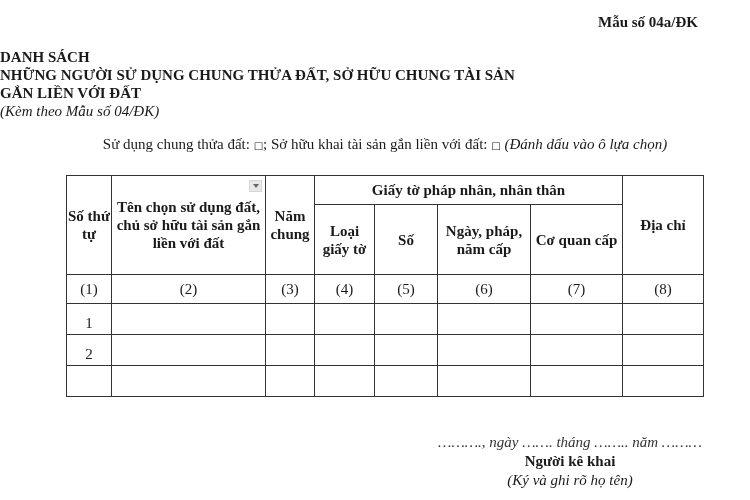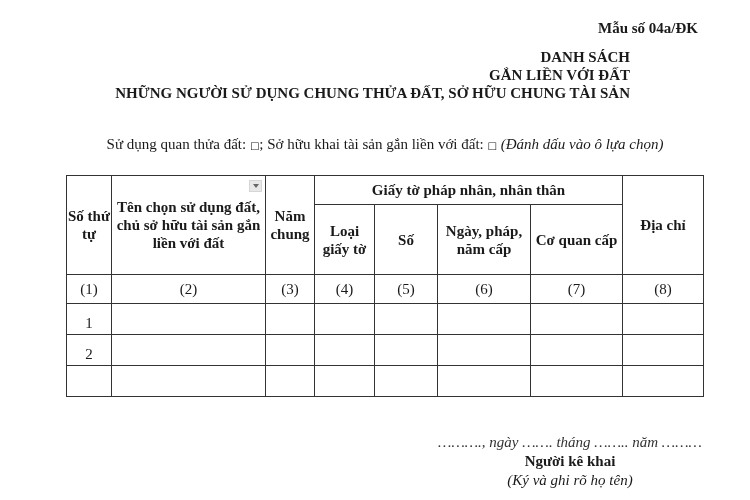--- a/index.html
+++ b/index.html
@@ -1,19 +1,19 @@
 <!DOCTYPE html>
 <html><head>
   <meta charset="utf-8">
   <style>
     html, body { margin: 0; padding: 0; background: #ffffff; }
     body { width: 750px; height: 500px; position: relative; overflow: hidden;
            font-family: "Liberation Serif", "DejaVu Serif", serif; color: #1a1a1a; }
-    .form-code { position: absolute; top: 20px; right: 52px; font-weight: bold; font-size: 15px; }
-    .title-block { position: absolute; top: 48px; left: 0; width: 630px; text-align: right; }
+    .form-code { position: absolute; top: 14px; right: 52px; font-weight: bold; font-size: 15px; }
+    .title-block { position: absolute; top: 48px; left: 0; width: 630px; text-align: left; }
     .title-block .t1 { font-weight: bold; font-size: 15px; line-height: 18px; }
     .title-block .t2 { font-weight: bold; font-size: 15px; line-height: 18px; }
     .title-block .t3 { font-style: italic; font-size: 15px; line-height: 19px; }
     .options { position: absolute; top: 135px; left: 60px; width: 650px; text-align: center;
                font-size: 15px; line-height: 19px; }
     .options i { }
     .box { font-family: "DejaVu Sans", sans-serif; font-size: 10px; }
     table.grid { position: absolute; top: 175px; left: 66px; width: 637px; border-collapse: collapse;
                  table-layout: fixed; }
     table.grid td, table.grid th { border: 1.3px solid #333; text-align: center; vertical-align: middle;
@@ -34,26 +34,27 @@
     .sign-block .who { font-weight: bold; font-size: 15px; line-height: 19px; }
     .sign-block .note { font-style: italic; font-size: 15px; line-height: 19px; }
   </style>
 </head>
 <body>
 
 <div class="form-code">Mẫu số 04a/ĐK</div>
 
 <div class="title-block">
   <div class="t1">DANH SÁCH</div>
+  <div class="t2">NHỮNG NGƯỜI SỬ DỤNG CHUNG THỬA ĐẤT, SỞ HỮU CHUNG TÀI SẢN</div>
   <div class="t2">GẮN LIỀN VỚI ĐẤT</div>
-  <div class="t2">NHỮNG NGƯỜI SỬ DỤNG CHUNG THỬA ĐẤT, SỞ HỮU CHUNG TÀI SẢN</div>
+  <div class="t3">(Kèm theo Mẫu số 04/ĐK)</div>
 </div>
 
 <div class="options">
-  <span>Sử dụng quan thửa đất:</span>
+  <span>Sử dụng chung thửa đất:</span>
   <span class="box">□</span><span>;</span>
   <span>Sở hữu khai tài sản gắn liền với đất:</span>
   <span class="box">□</span>
   <i>(Đánh dấu vào ô lựa chọn)</i>
 </div>
 
 <table class="grid">
   <colgroup>
     <col style="width:45px">
       <col style="width:154px">

